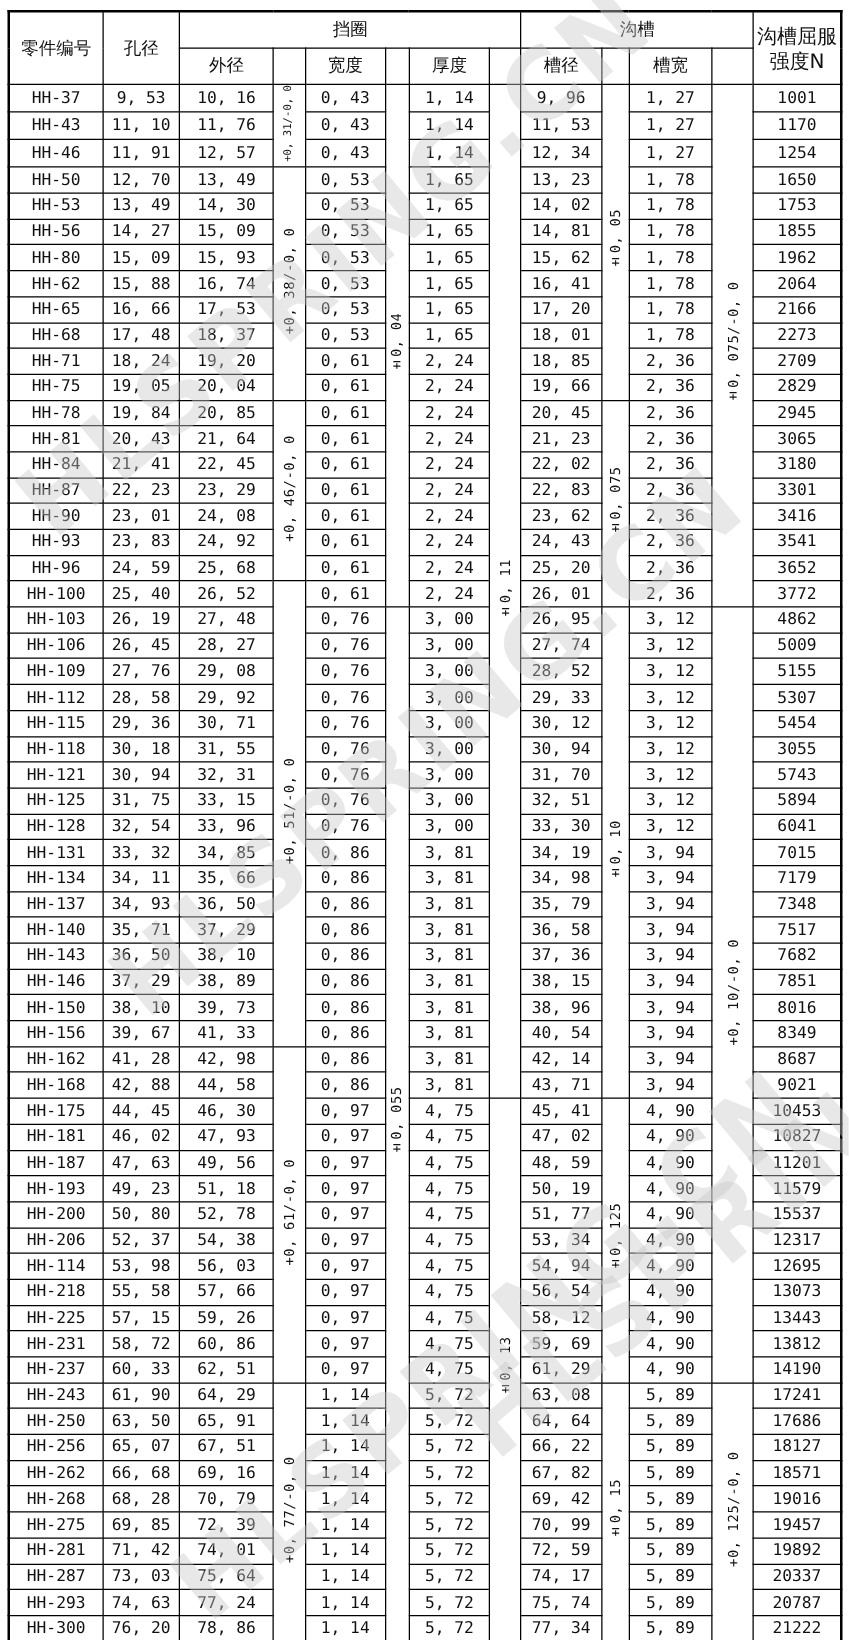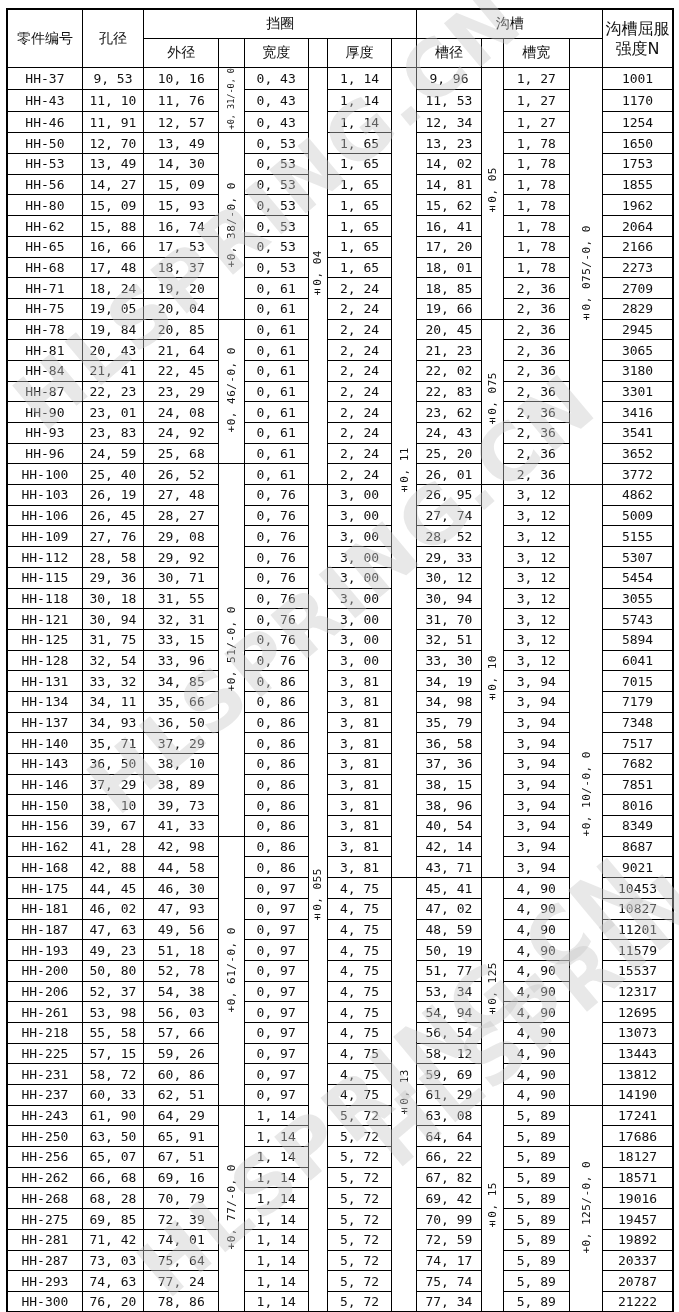--- a/index.html
+++ b/index.html
@@ -524,21 +524,21 @@
           <td>HH-206</td>
           <td>52, 37</td>
           <td>54, 38</td>
           <td>0, 97</td>
           <td>4, 75</td>
           <td>53, 34</td>
           <td>4, 90</td>
           <td>12317</td>
         </tr>
         <tr>
-          <td>HH-261</td>
+          <td>HH-114</td>
           <td>53, 98</td>
           <td>56, 03</td>
           <td>0, 97</td>
           <td>4, 75</td>
           <td>54, 94</td>
           <td>4, 90</td>
           <td>12695</td>
         </tr>
         <tr>
           <td>HH-218</td>

